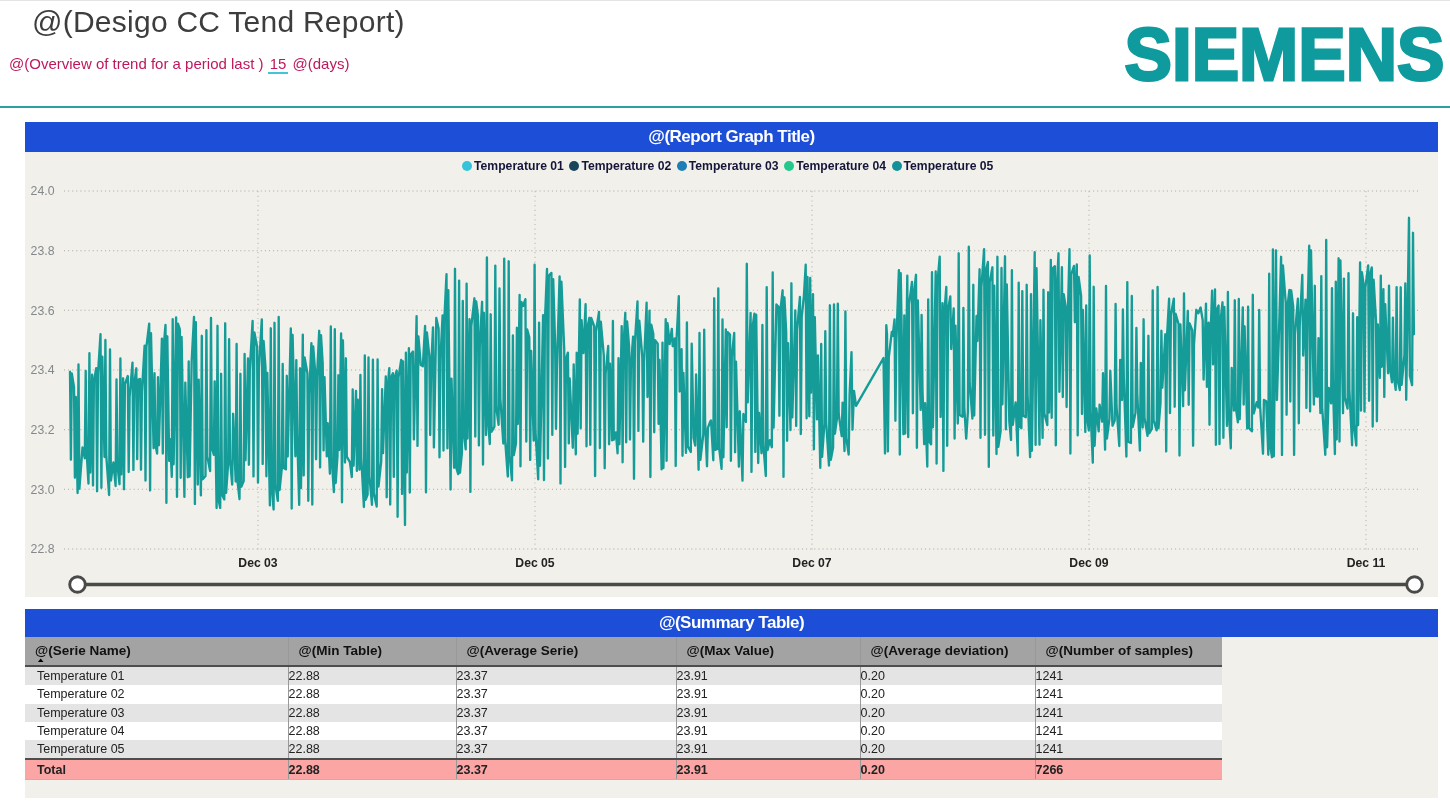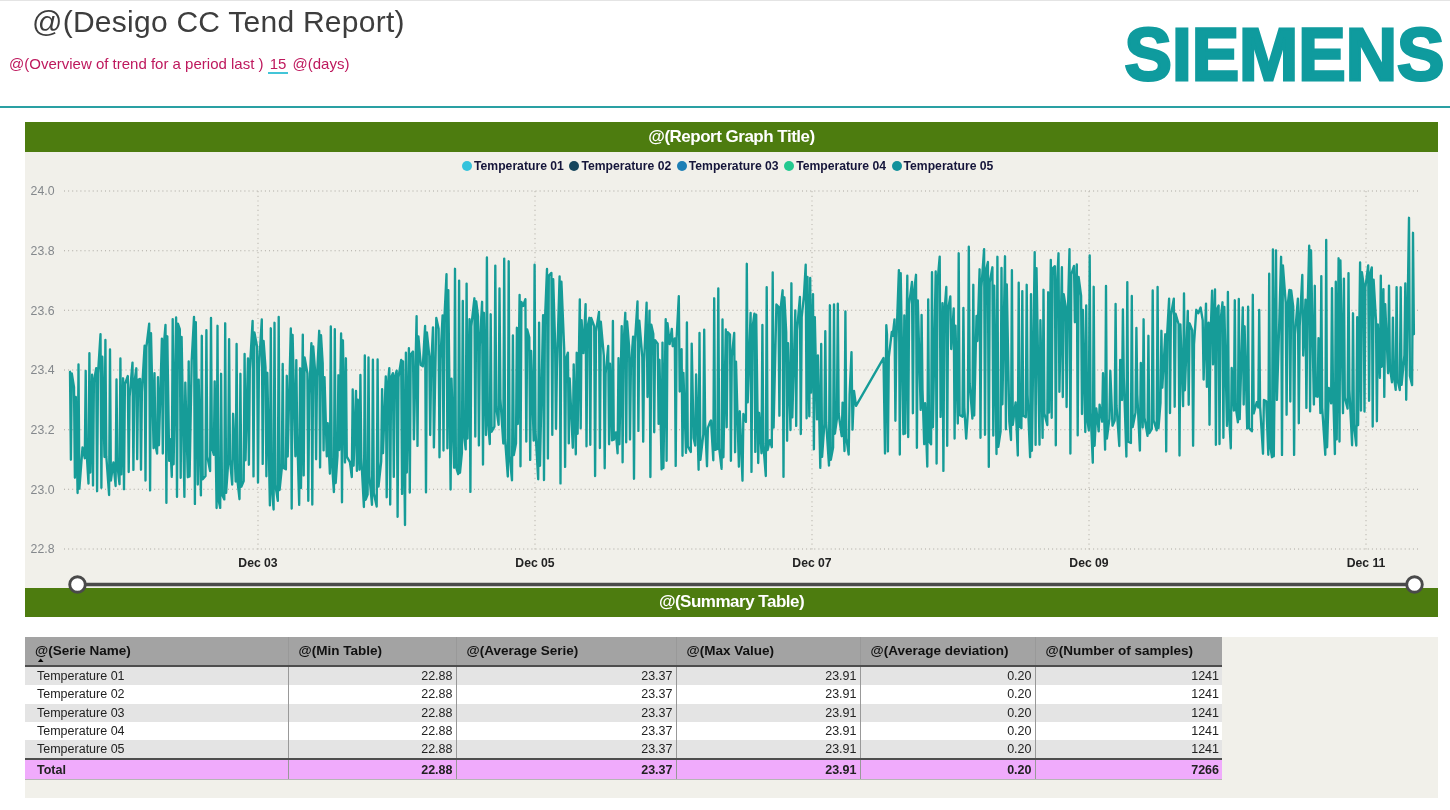--- a/index.html
+++ b/index.html
@@ -5,41 +5,41 @@
 html,body{margin:0;padding:0;}
 body{width:1450px;height:810px;position:relative;overflow:hidden;background:#fff;
   font-family:"Liberation Sans",sans-serif;}
 .abs{position:absolute;}
 #topline{left:0;top:0;width:1450px;height:1px;background:#e4e4e4;}
 #title{left:9px;top:5px;font-size:30px;color:#3d3d3d;letter-spacing:0.25px;margin-left:23px;}
 #subtitle{left:9px;top:55px;font-size:15px;color:#be185d;}
 #sub15{border-bottom:2.5px solid #43c5d8;padding:0 2px;}
 #logo{left:1116px;top:16px;color:#0f9b9e;margin-left:7px;}
 #hr{left:0;top:106px;width:1450px;height:2px;background:#2aa0a3;}
-.bar{left:25px;width:1413px;background:#4d7c0f;color:#fff;font-weight:bold;
+.bar{left:25px;width:1413px;background:#1d4ed8;color:#fff;font-weight:bold;
   font-size:17px;letter-spacing:-0.5px;text-align:center;}
 #gbar{top:122px;height:30px;line-height:30px;}
-#sbar{top:588px;height:28.5px;line-height:28.5px;}
+#sbar{top:609px;height:28.5px;line-height:28.5px;}
 #chartbg{left:25px;top:152px;width:1413px;height:445px;background:#f1f0ea;}
 #tablebg{left:25px;top:637px;width:1413px;height:161px;background:#f1f0ea;}
 #legend{left:462px;top:159px;height:14px;display:flex;align-items:center;}
 .li{display:flex;align-items:center;margin-right:5.5px;}
 .dot{width:10px;height:10px;border-radius:50%;margin-right:2px;}
 .ll{font-size:12.2px;font-weight:bold;color:#15153a;white-space:nowrap;}
 table{border-collapse:collapse;table-layout:fixed;position:absolute;left:25px;top:637px;
   width:1197px;font-family:"Liberation Sans",sans-serif;}
 th{background:#a3a3a3;text-align:left;font-size:13.5px;font-weight:bold;color:#111;
   height:26px;padding:0 0 2px 10px;border-bottom:2px solid #4d4d4d;position:relative;}
 td{font-size:12.5px;color:#222;height:18.3px;padding:0;}
-td.n{text-align:right;padding-right:3px;}
+td.n{padding-right:3px;}
 td.s{padding-left:12px;}
 tr.g td{background:#e4e4e4;}
 tr.w td{background:#fff;}
 th+th,td+td{border-left:1px solid #999;}
-tr.tot td{font-weight:bold;border-top:2px solid #4d4d4d;border-bottom:1px solid #b5b5b5;height:19px;background:#f0abfc;}
+tr.tot td{font-weight:bold;border-top:2px solid #4d4d4d;border-bottom:1px solid #b5b5b5;height:19px;background:#fca5a5;}
 #sorttri{position:absolute;left:11px;top:20px;font-size:9.5px;color:#000;line-height:6px;transform:scaleY(0.62);}
 </style>
 </head>
 <body>
 <div class="abs" id="topline"></div>
 <div class="abs" id="title">@(Desigo CC Tend Report)</div>
 <div class="abs" id="subtitle">@(Overview of trend for a period last )&nbsp;<span id="sub15">15</span>&nbsp;@(days)</div>
 <div class="abs" id="logo"><svg width="324" height="70" viewBox="0 0 324 70">
       <text x="1.5" y="63.5" textLength="320" lengthAdjust="spacingAndGlyphs" font-family="Liberation Sans" font-size="73.5" font-weight="bold" fill="#0f9b9e" stroke="#0f9b9e" stroke-width="2.8">SIEMENS</text>
     </svg></div>

